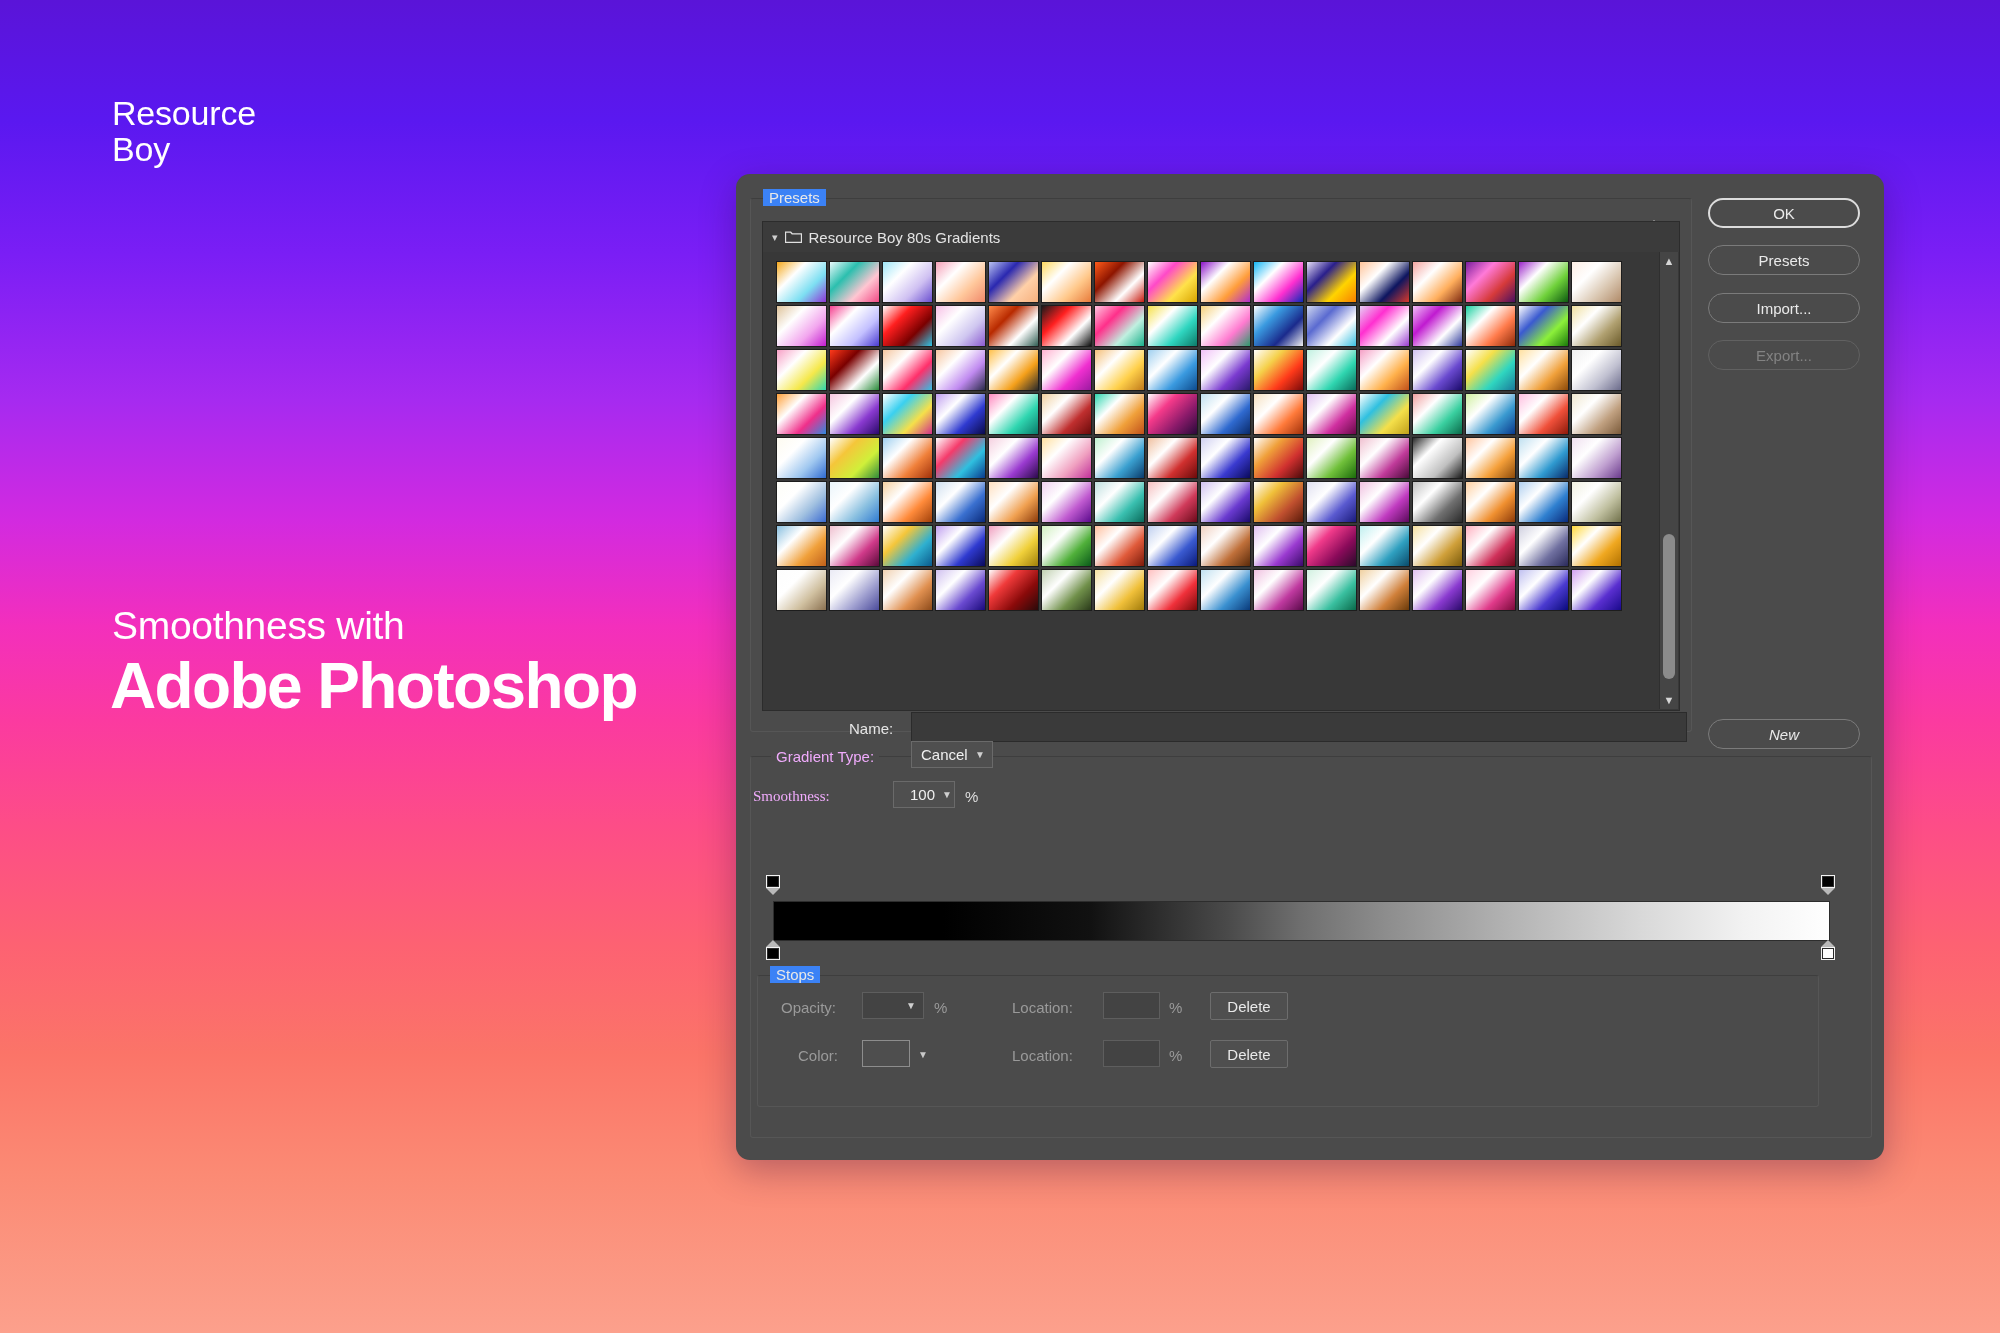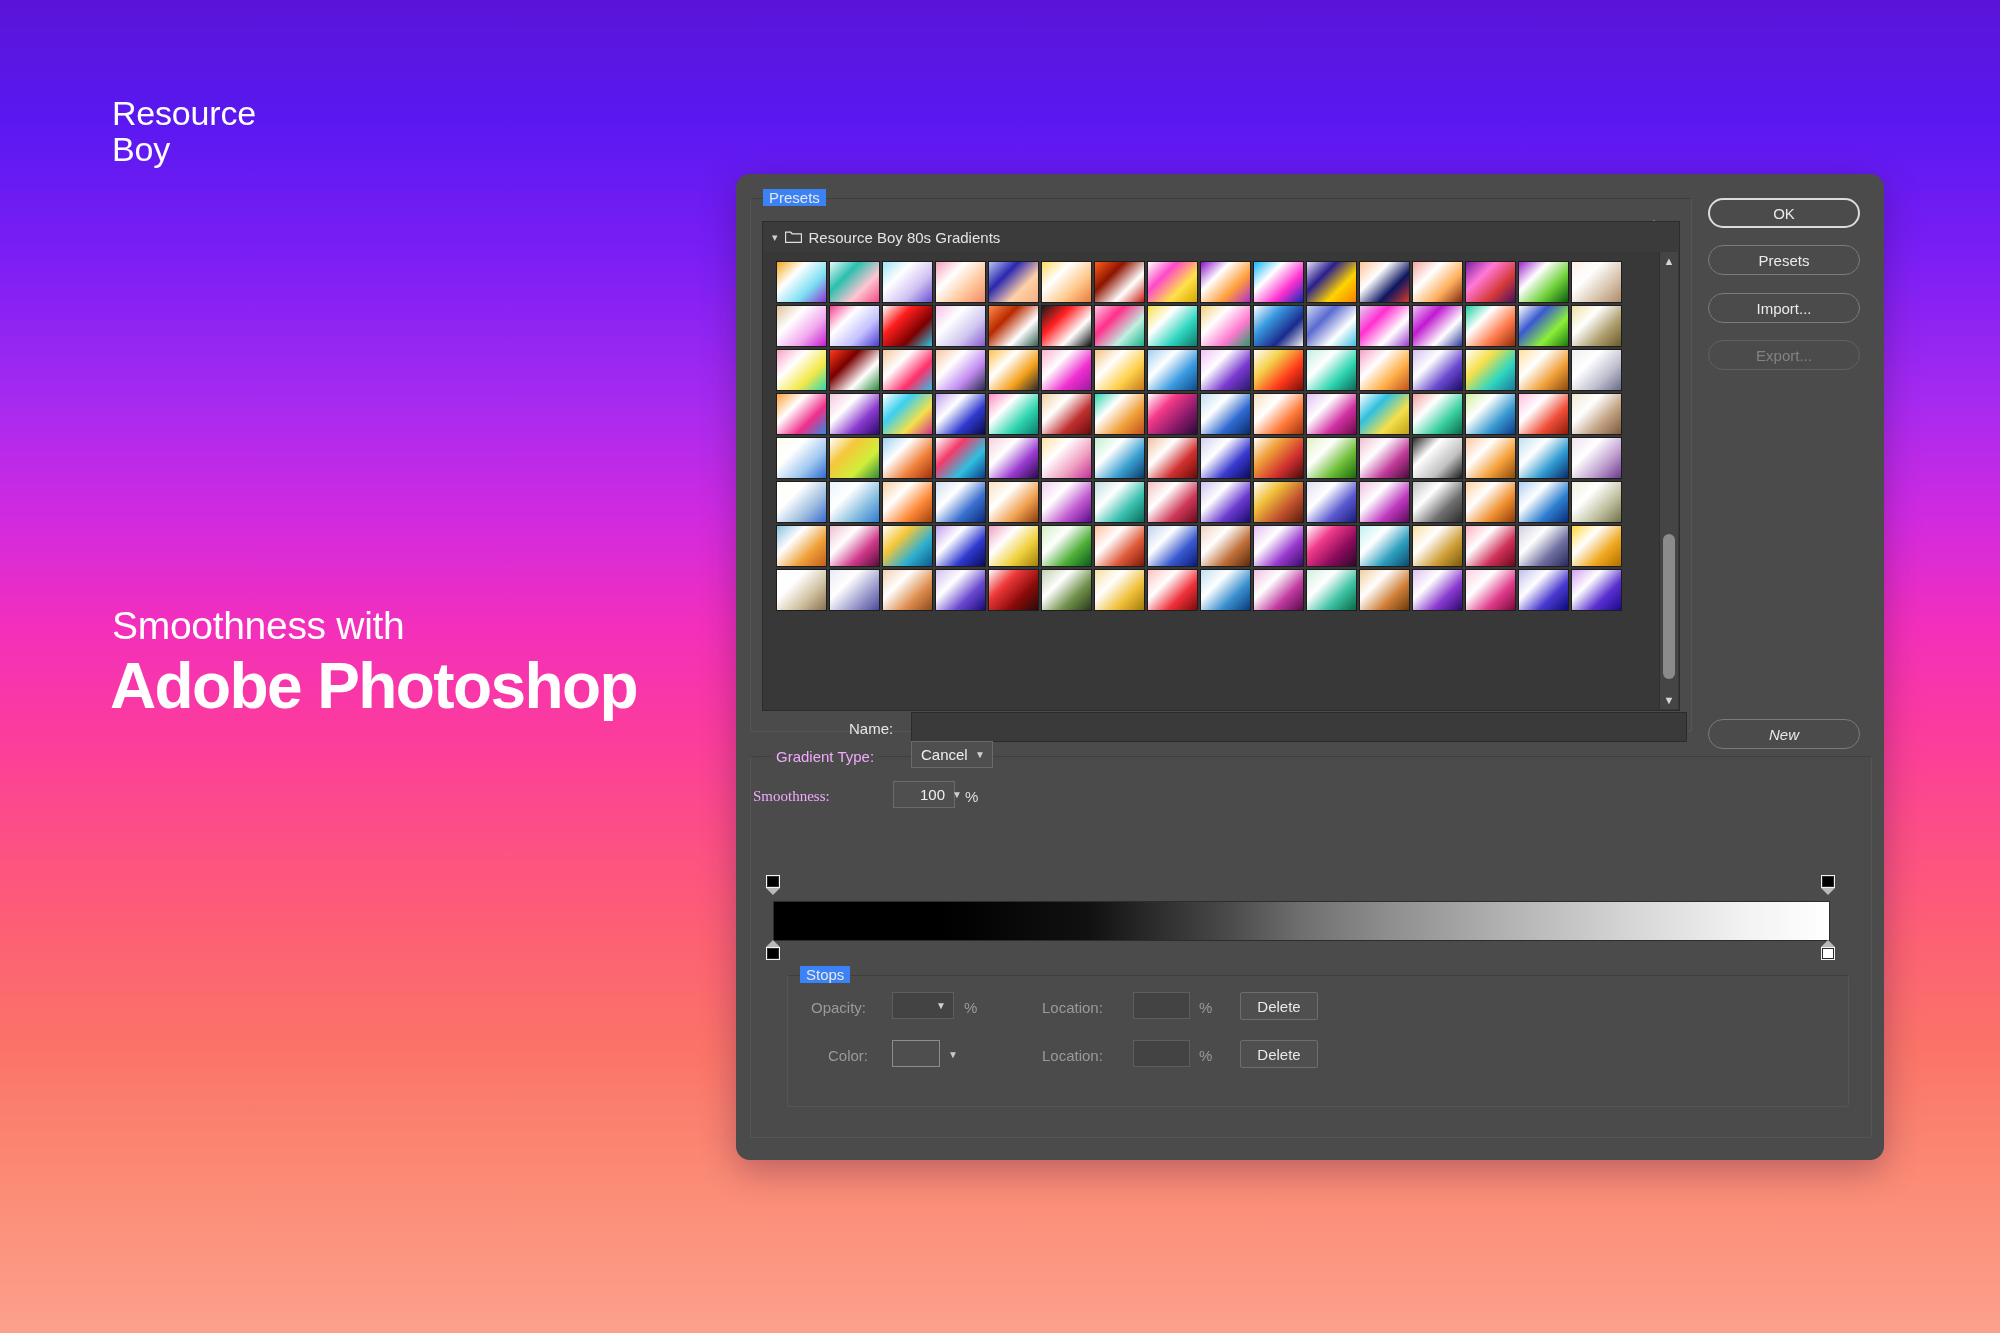--- a/index.html
+++ b/index.html
@@ -82,21 +82,21 @@
     background:linear-gradient(90deg,#000 0%,#000 16%,#111 30%,#4a4a4a 43%,#6f6f6f 50%,#8d8d8d 58%,#b4b4b4 70%,#d8d8d8 82%,#f2f2f2 92%,#fff 100%);}
   .stop{position:absolute;width:14px;}
   .stop .box{width:14px;height:13px;border:1px solid #f2f2f2;box-sizing:border-box;background:#fff;}
   .stop .box i{display:block;width:100%;height:100%;border:1px solid #2a2a2a;box-sizing:border-box;}
   .stop .tri{width:0;height:0;border-left:7px solid transparent;border-right:7px solid transparent;}
   .stop.top .tri{border-top:7px solid #b9b9b9;}
   .stop.bot .tri{border-bottom:7px solid #b9b9b9;}
   .stop.bot{display:flex;flex-direction:column;}
 
   
-  .stops-grp{left:36px;top:218px;width:1060px;height:130px;}
+  .stops-grp{left:6px;top:218px;width:1060px;height:130px;}
   .inp{position:absolute;background:#434343;border:1px solid #5e5e5e;box-sizing:border-box;}
   .inp.sw-color{background:#4e4e4e;border:1px solid #8d8d8d;}
   .dbtn{position:absolute;width:78px;height:28px;background:#4f4f4f;border:1px solid #6d6d6d;color:#e9e9e9;font-size:15px;
         display:flex;align-items:center;justify-content:center;border-radius:2px;box-sizing:border-box;}
   .dim{color:#9a9a9a;}
   .caret{position:absolute;color:#c9c9c9;font-size:10px;}
 </style>
 </head>
 <body>
 
@@ -293,21 +293,21 @@
 
   <div class="fs grad-grp">
 
     <div class="row-lbl" style="left:20px;top:-9px;background:#4b4b4b;padding:0 5px;">Gradient Type:</div>
     <div class="sel" style="left:160px;top:-16px;width:82px;height:27px;padding-left:9px;">
       <span>Cancel</span>
       <span class="cv">▼</span>
     </div>
 
     <div class="row-lbl" style="left:2px;top:31px;font-family:Liberation Serif, serif;">Smoothness:</div>
-    <div class="sel" style="left:142px;top:24px;width:62px;height:27px;padding-left:26px;">
+    <div class="sel" style="left:142px;top:24px;width:62px;height:27px;padding-left:16px;">
       <span>100</span>
       <span class="cv">▼</span>
     </div>
     <div class="unit" style="left:214px;top:31px;">%</div>
 
     <div class="bar-area">
       <div class="grad-bar"></div>
 
       <div class="stop top" style="left:15px;top:0;">
         <div class="box">

